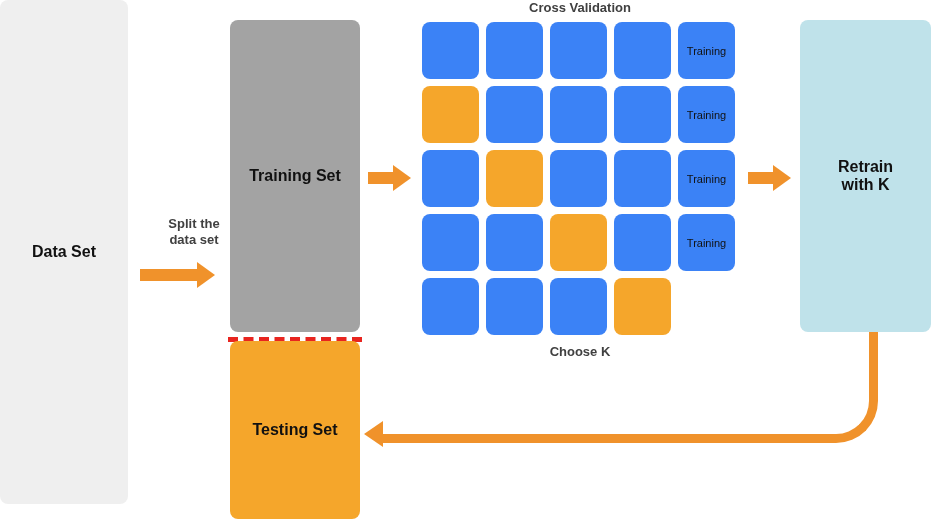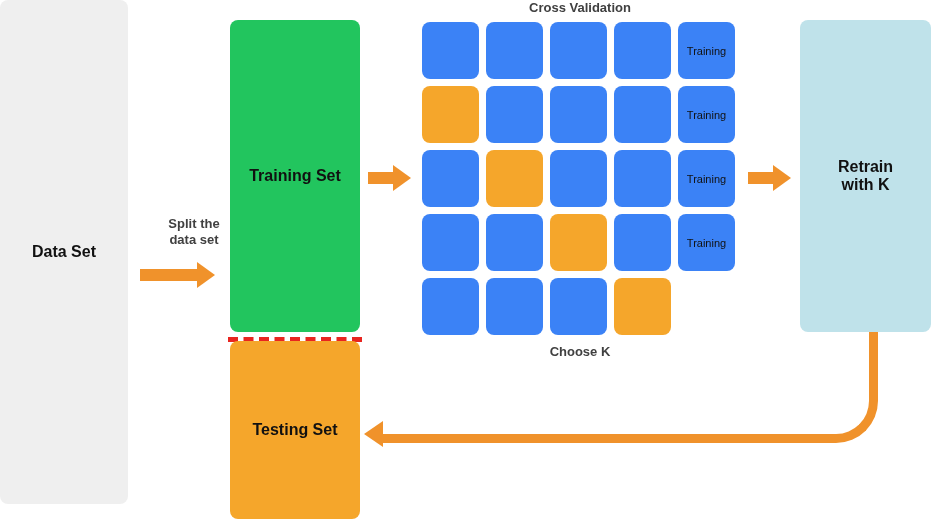--- a/index.html
+++ b/index.html
@@ -3,21 +3,21 @@
 <meta charset="utf-8">
 <style>
   html,body{margin:0;padding:0;background:#ffffff;}
   body{font-family:"Liberation Sans","DejaVu Sans",sans-serif;}
   #canvas{position:relative;width:931px;height:532px;background:#ffffff;overflow:hidden;}
 
   .block{position:absolute;border-radius:8px;display:flex;align-items:center;justify-content:center;
          font-weight:bold;font-size:16px;color:#111;text-align:center;white-space:pre-line;}
 
   .dataset{left:0;top:28;width:128px;height:504px;background:#EFEFEF;border-radius:8px;}
-  .trainingset{left:230px;top:20px;width:130px;height:312px;background:#22c55e;}
+  .trainingset{left:230px;top:20px;width:130px;height:312px;background:#a3a3a3;}
   .testingset{left:230px;top:341px;width:130px;height:178px;background:#F5A62B;}
   .retrain{left:800px;top:20px;width:131px;height:312px;background:#BFE2EA;}
 
   .dash-line{position:absolute;left:228px;top:337px;width:134px;height:0;
              border-top:5px dashed #E8251F;}
 
   .label{position:absolute;font-weight:bold;font-size:13px;color:#404040;text-align:center;white-space:pre-line;}
   .split-label{left:149px;top:216px;width:90px;line-height:1.25;}
   .cv-title{left:422px;top:0px;width:316px;}
   .choose-k{left:422px;top:344px;width:316px;}

